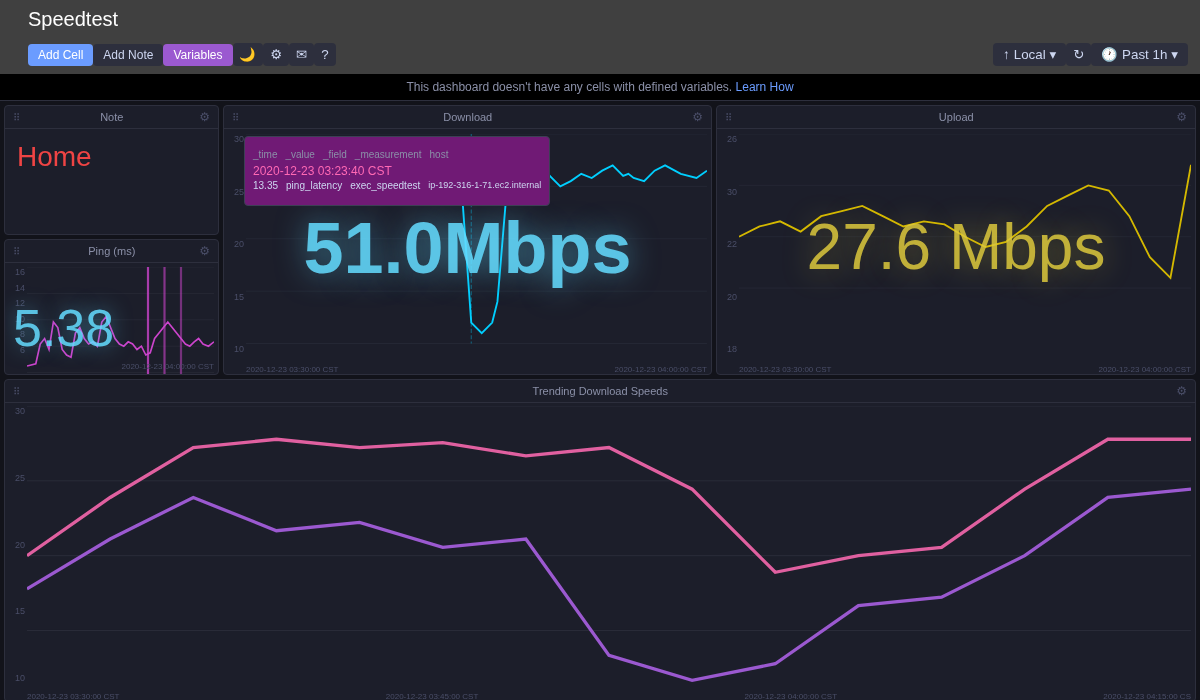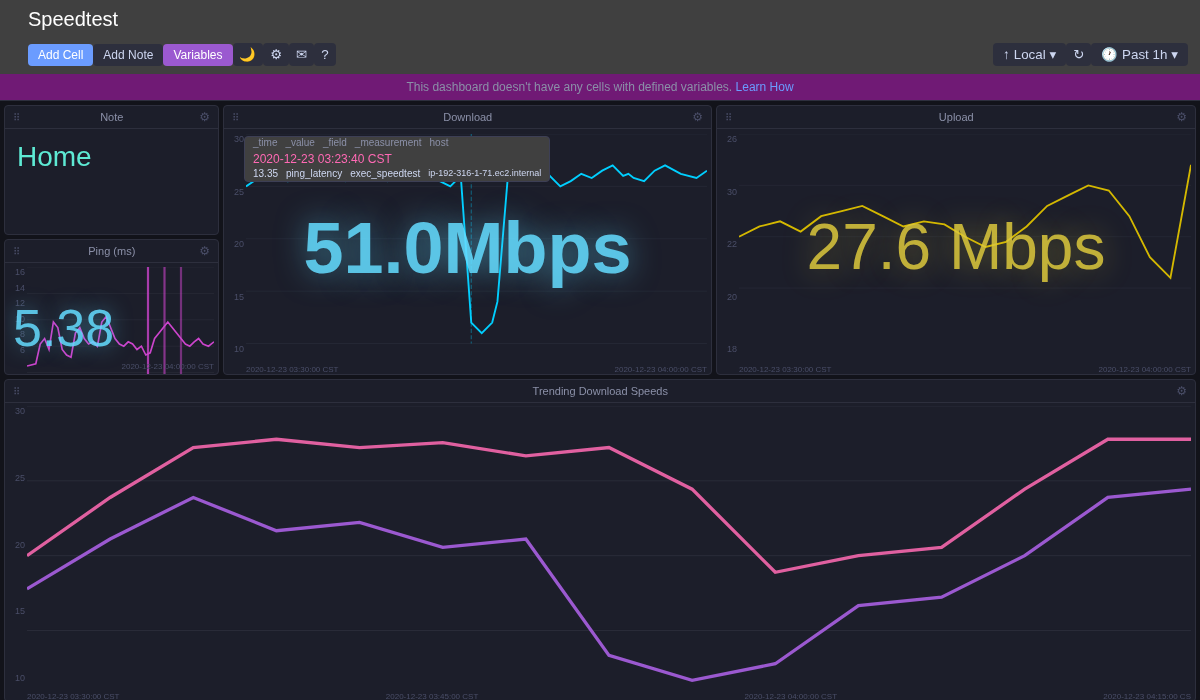--- a/index.html
+++ b/index.html
@@ -83,21 +83,21 @@
     }
     .btn-refresh {
       background: #2d2f3d;
       color: #cdd6f0;
       padding: 4px 7px;
       border-radius: 4px;
       border: none;
       cursor: pointer;
     }
     .info-bar {
-      background: #701a75;
+      background: #000000;
       padding: 6px 12px;
       text-align: center;
       font-size: 12px;
       color: #8b90a8;
       border-bottom: 1px solid #2d2f3d;
     }
     .info-bar a {
       color: #6b9cff;
       text-decoration: none;
     }
@@ -121,30 +121,30 @@
       margin-right: 4px;
     }
     .cell-gear {
       color: #4a4e68;
       cursor: pointer;
       font-size: 12px;
     }
     .note-content {
       padding: 12px;
       font-size: 28px;
-      color: #5eead4;
+      color: #ef4444;
     }
     .tooltip-box {
       position: absolute;
       top: 30px;
       left: 20px;
-      background: #404040;
+      background: #701a75;
       border: 1px solid #3d3f55;
       border-radius: 4px;
-      padding: 0 8px;
+      padding: 12px 8px;
       font-size: 10px;
       z-index: 10;
       min-width: 160px;
     }
     .tooltip-row {
       display: flex;
       gap: 8px;
       margin-bottom: 2px;
     }
     .tooltip-header {

